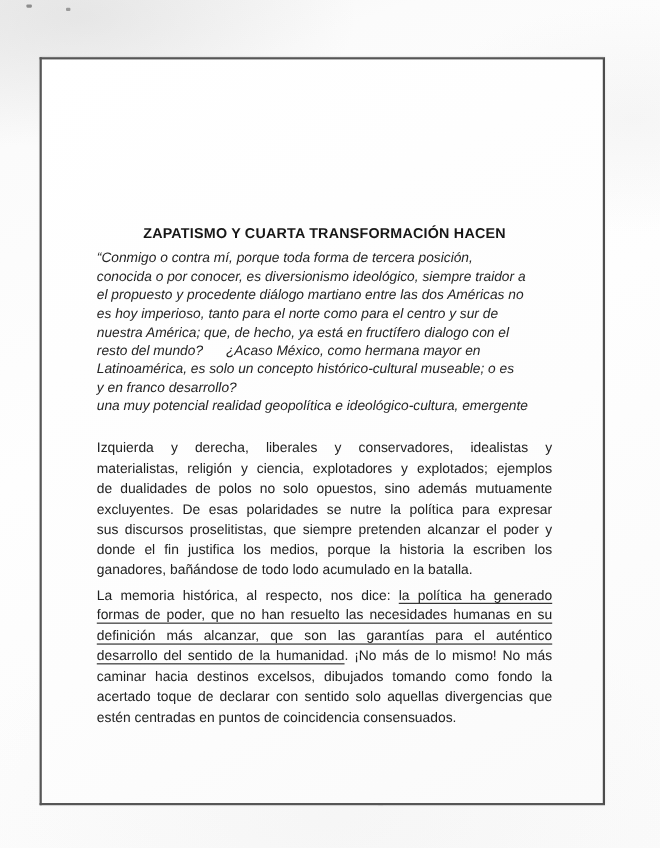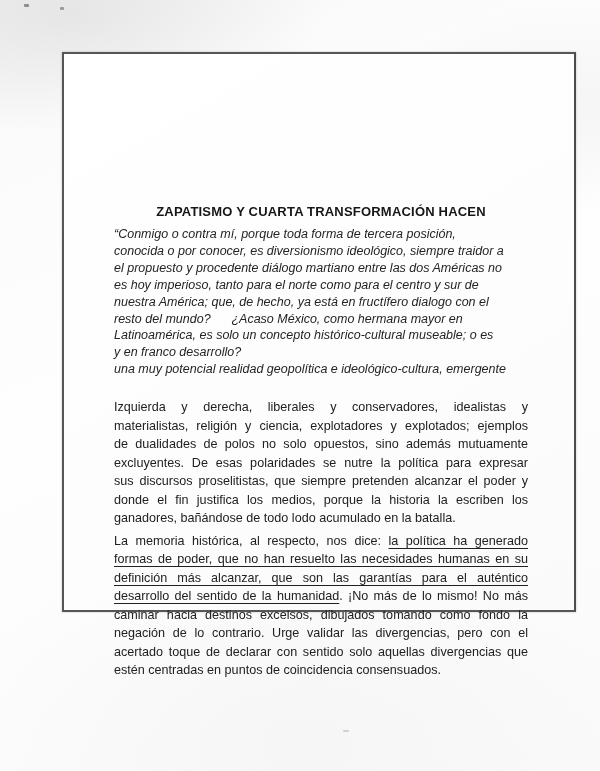--- a/index.html
+++ b/index.html
@@ -15,24 +15,24 @@
     background:
       radial-gradient(ellipse 420px 200px at 12% 2%, rgba(190,190,190,0.28), rgba(255,255,255,0) 60%),
       radial-gradient(ellipse 300px 160px at 96% 14%, rgba(210,210,210,0.18), rgba(255,255,255,0) 65%),
       radial-gradient(ellipse 500px 300px at 50% 96%, rgba(225,225,225,0.20), rgba(255,255,255,0) 70%),
       linear-gradient(160deg, #f3f3f3 0%, #fbfbfb 14%, #fefefe 45%, #fafafa 100%);
   }
 
   
   .page-edge {
     position: absolute;
-    left: 62px;
+    left: 36px;
     top: 52px;
     width: 514px;
-    height: 560px;
+    height: 680px;
     border: 2px solid #565656;
     border-right-color: #4c4c4c;
     background: linear-gradient(150deg, #ffffff 0%, #fdfdfd 60%, #fafafa 100%);
     box-shadow: 0 0 2px rgba(90,90,90,0.35);
     padding-left: 32px;
   }
 
   .content {
     position: absolute;
     left: 50px;
@@ -121,20 +121,19 @@
           <div class="line">donde el fin justifica los medios, porque la historia la escriben los</div>
           <div class="line last">ganadores, bañándose de todo lodo acumulado en la batalla.</div>
         </div>
 
       <div class="body-par second">
           <div class="line"><span>La memoria histórica, al respecto, nos dice: </span><span class="u">la política ha generado</span></div>
           <div class="line"><span class="u">formas de poder, que no han resuelto las necesidades humanas en su</span></div>
           <div class="line"><span class="u">definición más alcanzar, que son las garantías para el auténtico</span></div>
           <div class="line"><span class="u">desarrollo del sentido de la humanidad</span><span>. ¡No más de lo mismo! No más</span></div>
           <div class="line"><span>caminar hacia destinos excelsos, dibujados tomando como fondo la</span></div>
-          <div class="line"><span>negación de lo contrario. Urge validar las divergencias, pero con el</span></div>
           <div class="line"><span>acertado toque de declarar con sentido solo aquellas divergencias que</span></div>
           <div class="line last"><span>estén centradas en puntos de coincidencia consensuados.</span></div>
         </div>
 
     </div>
   </div>
 </div>
 
 </body></html>

